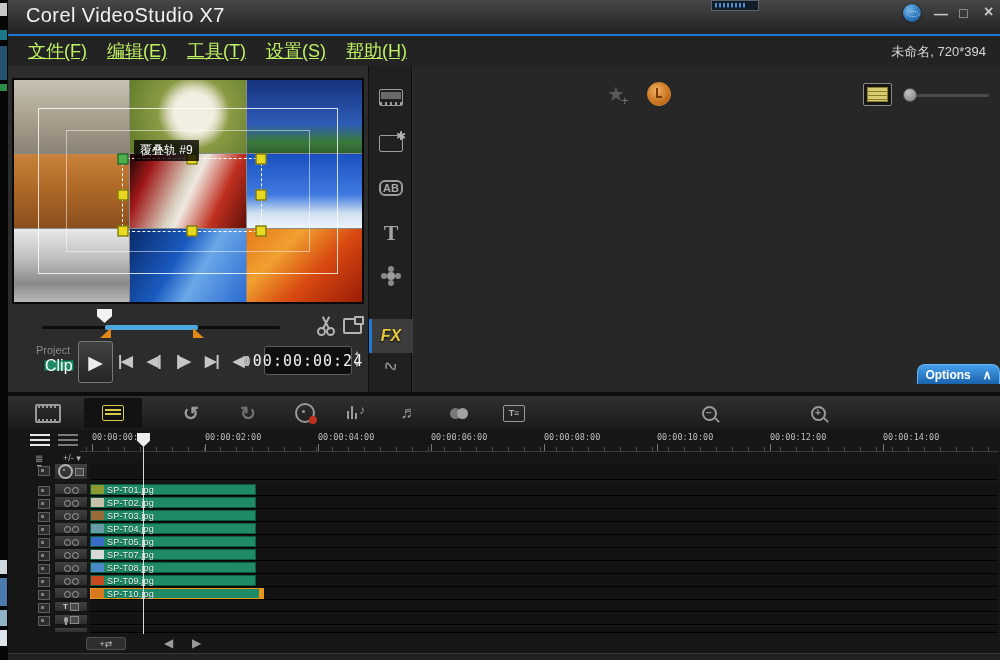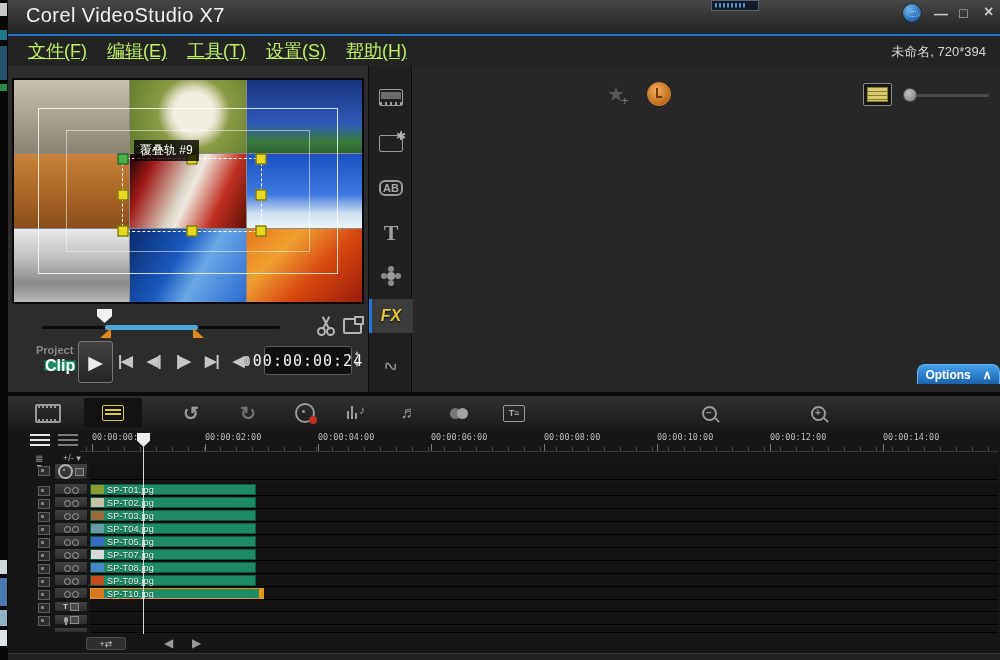--- a/index.html
+++ b/index.html
@@ -61,21 +61,21 @@
 
   .scissors-icon{left:316px;top:250px;width:20px;height:20px;}
   .s-blade{position:absolute;width:2px;height:14px;background:#b4b4b4;left:9px;top:0;}
   .s-blade.b1{transform:rotate(28deg);} .s-blade.b2{transform:rotate(-28deg);}
   .s-ring{position:absolute;width:5px;height:5px;border:2px solid #b4b4b4;border-radius:50%;bottom:0;}
   .s-ring.r1{left:1px;} .s-ring.r2{right:1px;}
   .enlarge-icon{left:343px;top:252px;width:15px;height:12px;border:2px solid #b4b4b4;border-radius:2px;}
   .enlarge-icon:after{content:"";position:absolute;right:-4px;top:-4px;width:6px;height:5px;border:2px solid #b4b4b4;background:#2c2c2c;border-radius:1px;}
 
   
-  .pmode{font-weight:bold;}
+  .pmode{font-weight:normal;}
   .pmode.project{left:36px;top:278px;font-size:11px;color:#8a8a8a;}
   .pmode.clip{left:44px;top:294px;font-size:16px;color:#fff;}
   .play-btn{left:78px;top:275px;width:33px;height:40px;border:1px solid #787878;border-radius:3px;
             background:linear-gradient(#424242,#252525);display:flex;align-items:center;justify-content:center;
             font-size:19px;color:#ececec;}
   .tbtn{top:286px;font-size:15px;color:#c6c6c6;font-weight:bold;letter-spacing:-1px;}
   .vol i{font-style:normal;font-size:11px;letter-spacing:-2px;vertical-align:2px;}
   .tc-box{left:264px;top:280px;width:86px;height:27px;background:#0f0f0f;border:1px solid #5c5c5c;border-radius:3px;
           display:flex;align-items:center;justify-content:center;font-family:"DejaVu Sans Mono",monospace;
           font-size:15px;color:#f2f2f2;letter-spacing:1px;}
@@ -284,21 +284,21 @@
         </div>
       <div class="tool" style="top:105px;">
           <span class="icon-ab">AB</span>
         </div>
       <div class="tool" style="top:150px;">
           <span class="icon-T">T</span>
         </div>
       <div class="tool" style="top:193px;">
           <span class="icon-flower"></span>
         </div>
-      <div class="tool active" style="top:233px;">
+      <div class="tool active" style="top:253px;">
           <span class="icon-fx">FX</span>
         </div>
       <div class="tool" style="top:283px;">
           <span class="icon-path">∿</span>
         </div>
     </div>
 
     <div class="abs library">
       <div class="abs star-add"><span>★</span><i>+</i></div>
       <div class="abs fx-cat"></div>

